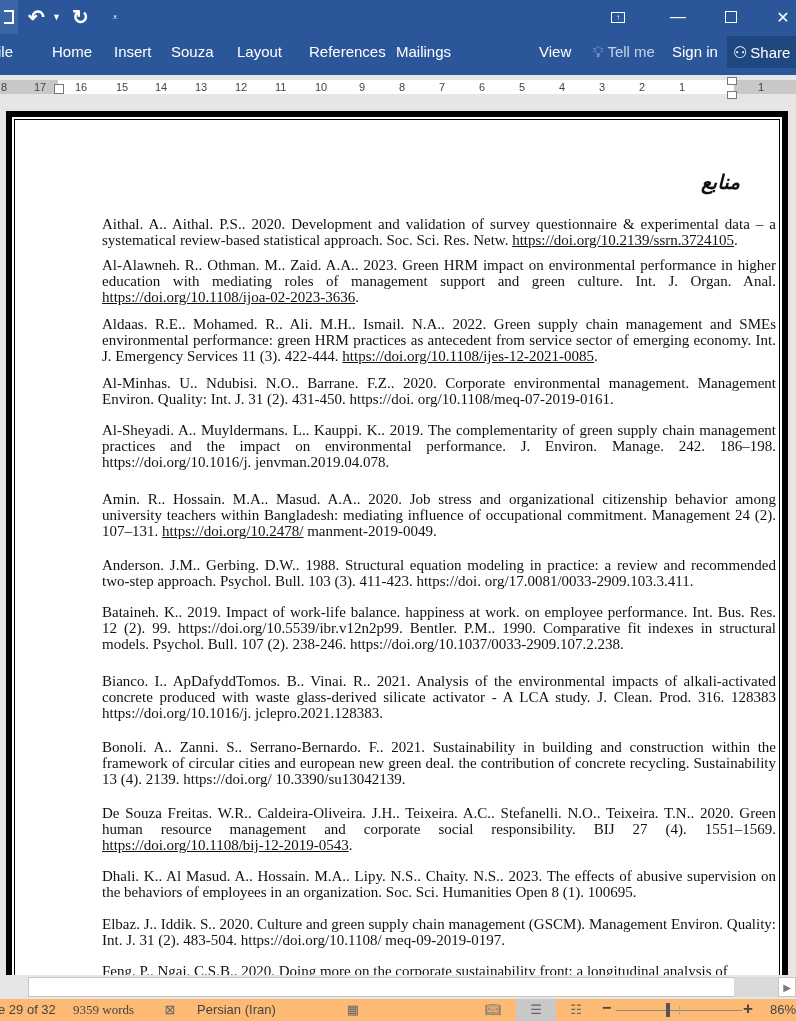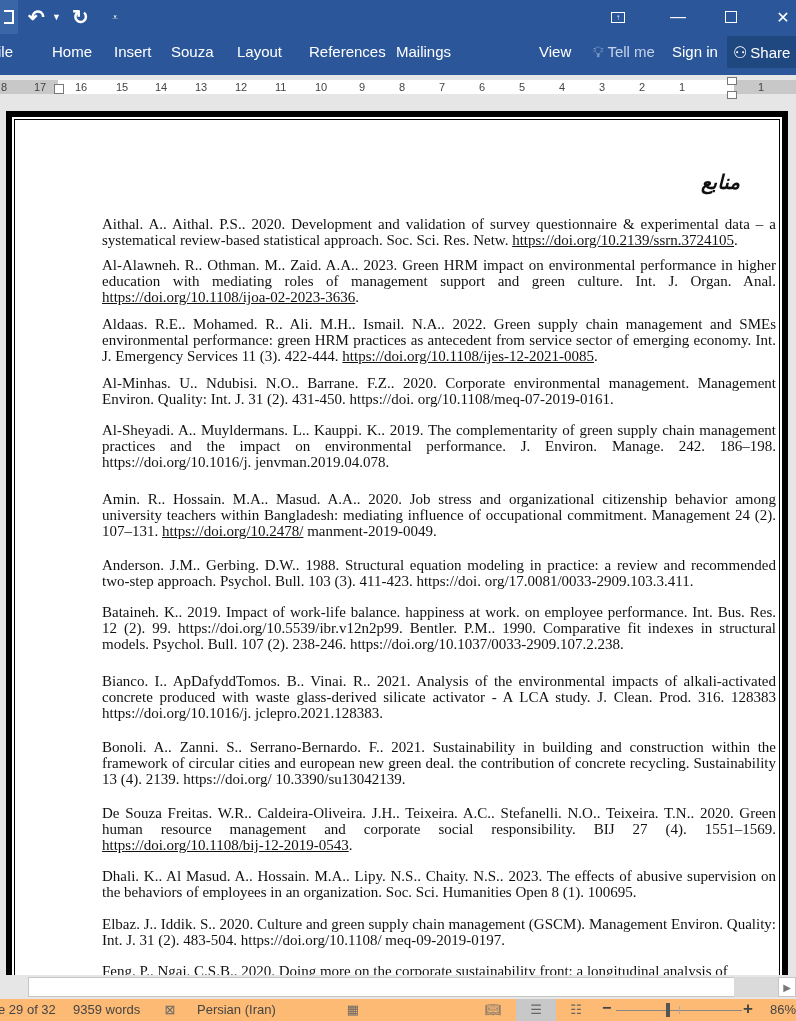--- a/index.html
+++ b/index.html
@@ -148,21 +148,21 @@
 <div class="hscroll">
   <div class="hscroll-track"></div>
   <div class="hscroll-gray"></div>
   <div class="hscroll-right">
     <span>▶</span>
   </div>
 </div>
 
 <div class="statusbar">
   <span class="sb" style="left:-2px;">e 29 of 32</span>
-  <span class="sb" style="left:73px;">9359 words</span>
+  <span class="sb" style="left:73px;font-family:Liberation Serif, serif;">9359 words</span>
   <span class="sb-icon" style="left:161px;">⊠</span>
   <span class="sb" style="left:197px;">Persian (Iran)</span>
   <span class="sb-icon" style="left:344px;">▦</span>
   <span class="sb-icon" style="left:484px;">📖︎</span>
   <div class="view-active"></div>
   <span class="sb-icon" style="left:527px;">☰</span>
   <span class="sb-icon" style="left:567px;">☷</span>
   <span class="sb" style="left:602px;top:0px;font-size:16px;font-weight:bold;">−</span>
   <div class="zoom-line"></div>
   <div class="zoom-tick"></div>

